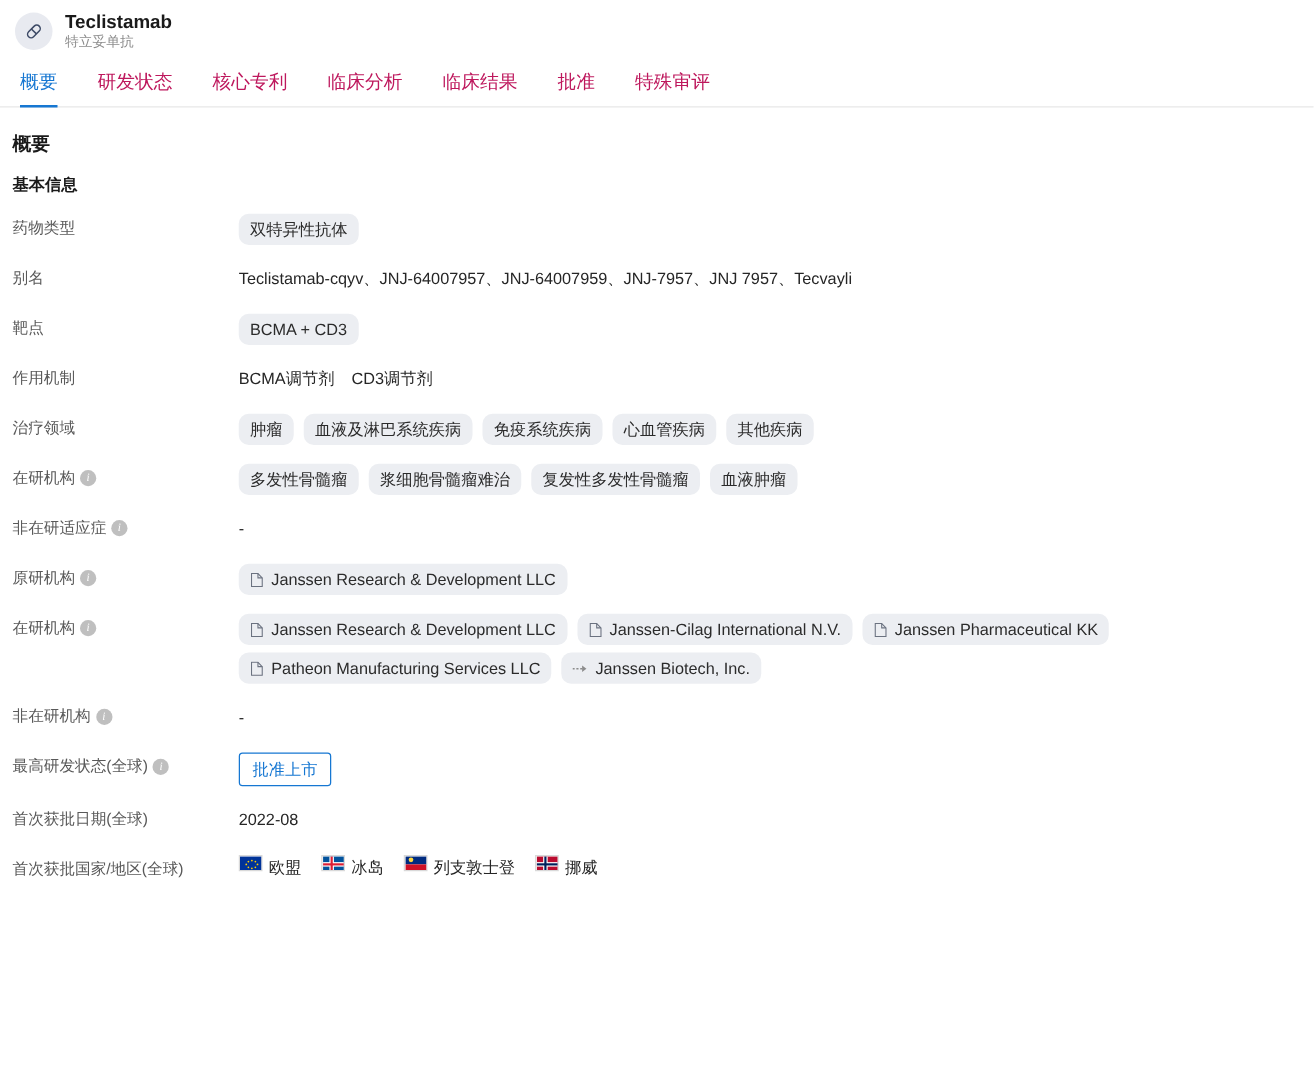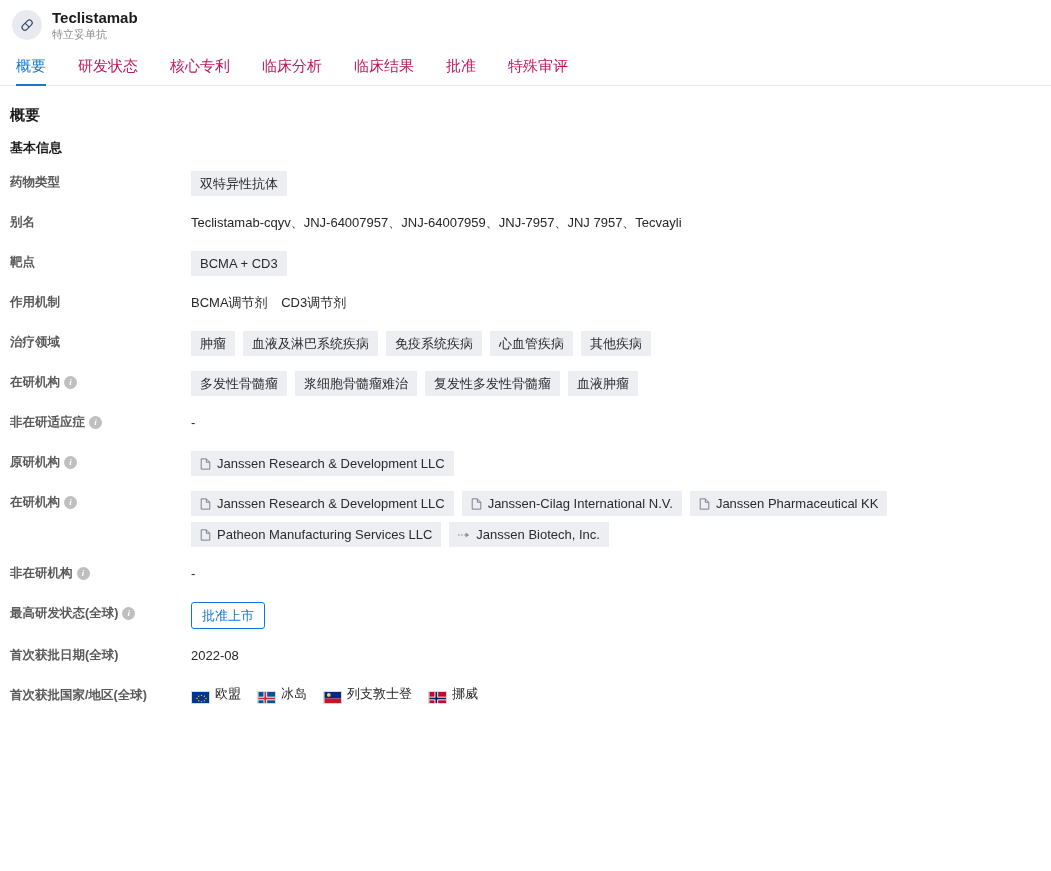--- a/index.html
+++ b/index.html
@@ -92,21 +92,20 @@
   }
   .row-label {
     width: 181px;
     flex: none;
     font-size: 12.5px;
     color: #595959;
     line-height: 20px;
     display: flex;
     align-items: center;
     padding-top: 2px;
-    font-weight: bold;
   }
   .row-value {
     flex: 1;
     font-size: 13px;
     color: #262626;
     line-height: 20px;
     display: flex;
     flex-wrap: wrap;
     align-items: flex-start;
     gap: 6px 8px;
@@ -128,21 +127,21 @@
     margin-left: 4px;
     line-height: 13px;
     flex: none;
   }
 
   .tag {
     display: inline-flex;
     align-items: center;
     background: #eceef2;
     color: #2b2b2b;
-    border-radius: 1px;
+    border-radius: 8px;
     font-size: 13px;
     padding: 4px 9px;
     line-height: 17px;
     white-space: nowrap;
   }
   .tag .doc-ico { margin-right: 6px; display:inline-flex; }
   .tag .arrow-ico { margin-right: 6px; display:inline-flex; color:#8c8c8c; }
 
   .status-tag {
     display: inline-flex;
@@ -154,21 +153,21 @@
     padding: 4px 10px;
     background: #fff;
     line-height: 17px;
   }
 
   .mech { font-size: 13px; color: #262626; }
   .mech span { margin-right: 10px; }
 
   .country {
     display: inline-flex;
-    align-items: flex-end;
+    align-items: flex-start;
     font-size: 13px;
     color: #262626;
     margin-right: 8px;
   }
   .flag {
     width: 19px; height: 13px;
     margin-right: 5px;
     display: inline-block;
     border: 1px solid #d9d9d9;
     position: relative;

